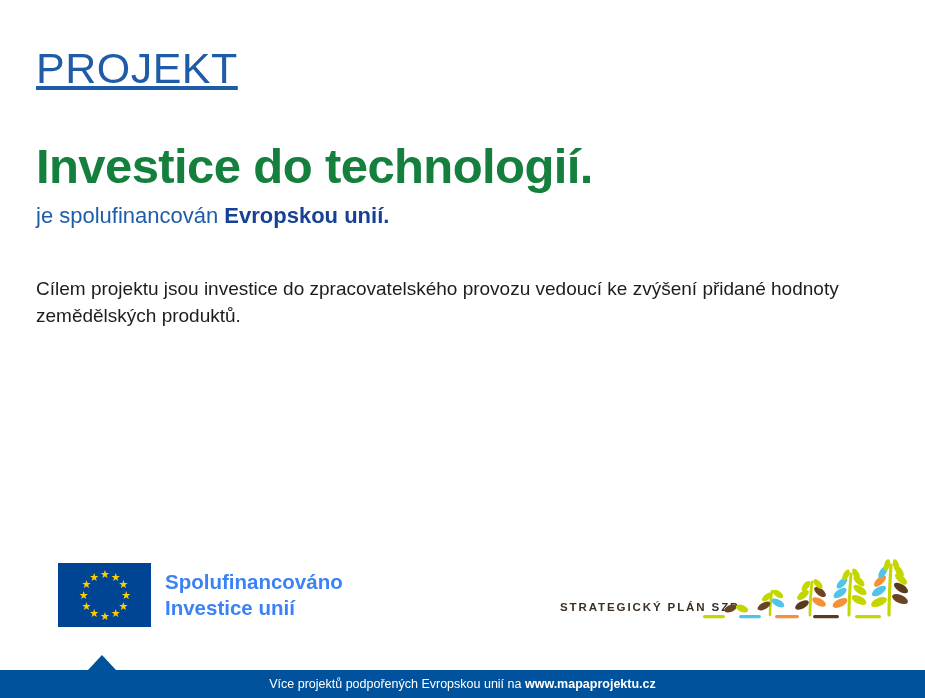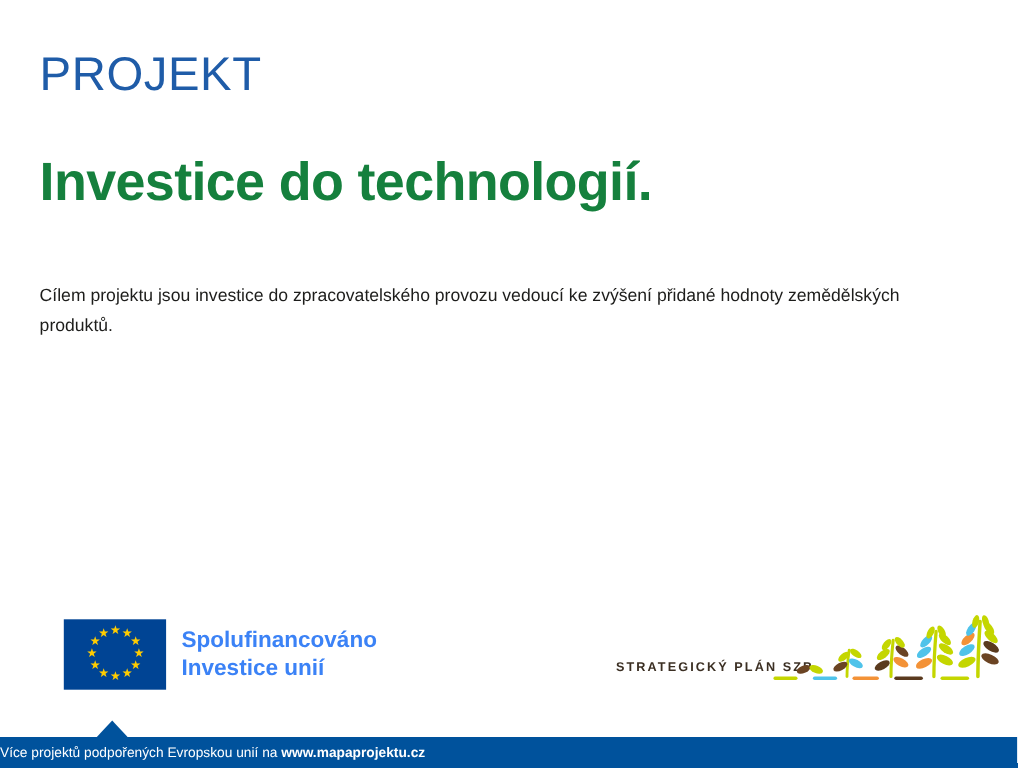--- a/index.html
+++ b/index.html
@@ -23,20 +23,21 @@
   .eyebrow {
     position: absolute;
     left: 36px;
     top: 42px;
     font-size: 43px;
     line-height: 52px;
     font-weight: 400;
     letter-spacing: 0.5px;
     color: #1f5ca8;
     white-space: nowrap;
+    text-decoration: underline;
   }
   .headline {
     position: absolute;
     left: 36px;
     top: 104px;
     font-size: 49px;
     line-height: 58px;
     font-weight: 700;
     letter-spacing: -0.6px;
     color: #15803d;
@@ -51,23 +52,23 @@
     color: #1f5ca8;
     white-space: nowrap;
   }
   .subline .strong {
     font-weight: 700;
     color: #164194;
   }
   .body-copy {
     position: absolute;
     left: 36px;
-    top: 240px;
+    top: 256px;
     width: 845px;
-    font-size: 16px;
+    font-size: 19px;
     line-height: 27px;
     color: #1d1d1b;
   }
 
   
   .eu-logo {
     position: absolute;
     left: 58px;
     top: 563px;
     display: flex;
@@ -146,36 +147,40 @@
     border-right: 14px solid transparent;
     border-bottom: 15px solid #00529c;
   }
   .bottom-text {
     position: absolute;
     left: 0;
     bottom: 0;
     width: 925px;
     height: 28px;
     line-height: 28px;
+    text-align: center;
     color: #ffffff;
     font-size: 12.5px;
   }
   .bottom-text .url {
     font-weight: 700;
   }
 </style>
 </head>
 <body>
 
 <div id="poster">
 
   <div class="eyebrow">PROJEKT</div>
 
   <h1 class="headline">Investice do technologií.</h1>
 
+  <div class="subline">
+    <span>je spolufinancován </span><span class="strong">Evropskou unií.</span>
+  </div>
 
   <p class="body-copy">Cílem projektu jsou investice do zpracovatelského provozu vedoucí ke zvýšení přidané hodnoty zemědělských produktů.</p>
 
   <div class="eu-logo">
     <div class="eu-flag" id="eu-flag" style="background: rgb(0, 68, 148);">
         <span class="star" style="left: 46.5px; top: 10.7px; color: rgb(255, 204, 0);">★</span>
         <span class="star" style="left: 57.15px; top: 13.5537px; color: rgb(255, 204, 0);">★</span>
         <span class="star" style="left: 64.9463px; top: 21.35px; color: rgb(255, 204, 0);">★</span>
         <span class="star" style="left: 67.8px; top: 32px; color: rgb(255, 204, 0);">★</span>
         <span class="star" style="left: 64.9463px; top: 42.65px; color: rgb(255, 204, 0);">★</span>

